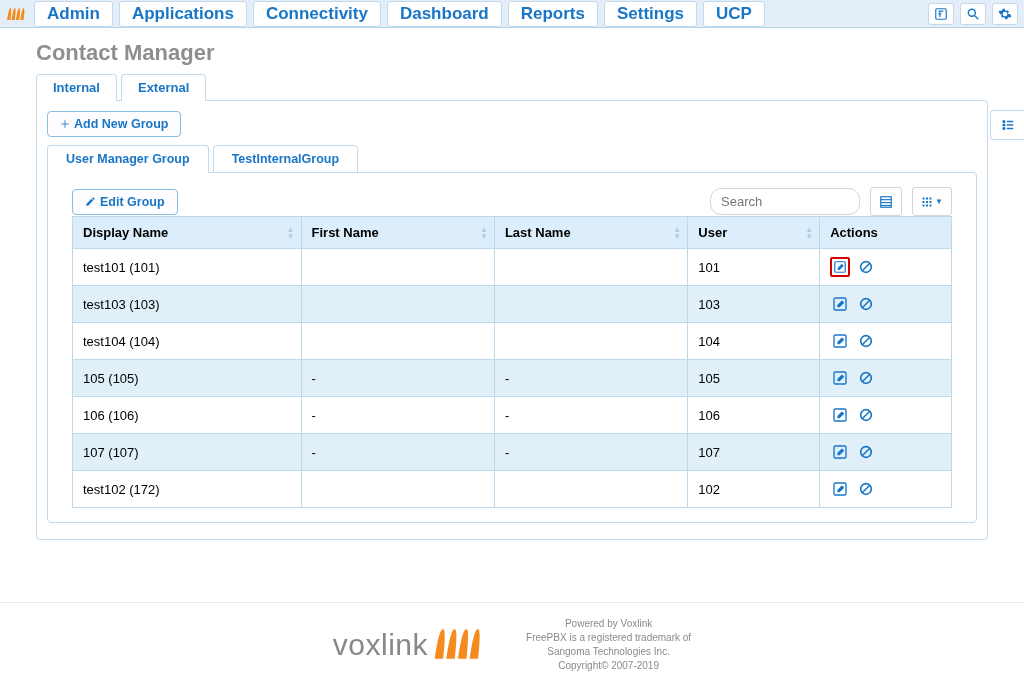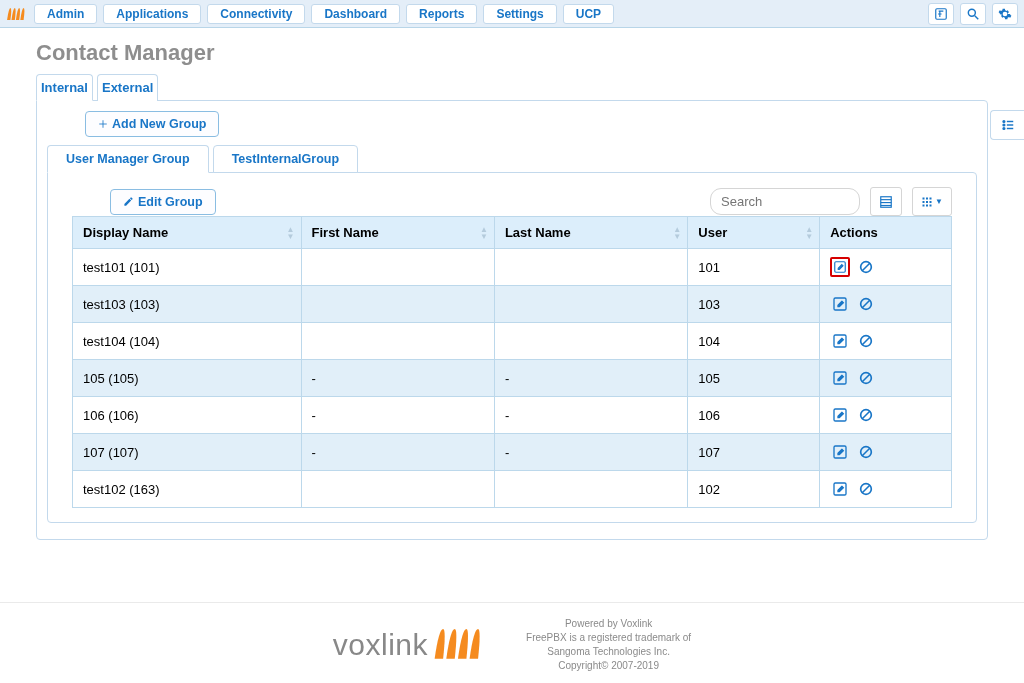--- a/index.html
+++ b/index.html
@@ -22,21 +22,21 @@
 .logo-small { width: 22px; height: 20px; margin-right: 6px; display: flex; align-items: center; }
 .logo-small svg { width: 100%; height: 100%; }
 .menu-items { display: flex; gap: 6px; flex: 1; }
 .menu-item {
   background: #fff;
   border: 1px solid #c3d9ec;
   border-radius: 3px;
   padding: 2px 12px;
   color: #1976c7;
   font-weight: 600;
-  font-size: 12px;
+  font-size: 17px;
   cursor: pointer;
 }
 .menu-right { display: flex; gap: 6px; }
 .icon-btn {
   background: #fff;
   border: 1px solid #c3d9ec;
   border-radius: 3px;
   width: 26px;
   height: 22px;
   display: flex;
@@ -51,21 +51,21 @@
   font-weight: 600;
   font-size: 22px;
   margin-bottom: 8px;
 }
 .tabs-outer { display: flex; gap: 4px; margin-bottom: -1px; }
 .tab {
   background: #fff;
   border: 1px solid #c3d9ec;
   border-bottom: none;
   border-radius: 4px 4px 0 0;
-  padding: 5px 4px;
+  padding: 5px 16px;
   color: #1976c7;
   font-weight: 600;
   font-size: 13px;
   cursor: pointer;
 }
 .tab.inactive { color: #1976c7; }
 .tab.active-outer { border-bottom: 1px solid #fff; z-index: 2; position: relative; }
 .panel {
   border: 1px solid #c3d9ec;
   border-radius: 0 4px 4px 4px;
@@ -77,21 +77,20 @@
   border: 1px solid #8abde2;
   border-radius: 4px;
   padding: 5px 12px;
   color: #1976c7;
   font-weight: 700;
   font-size: 12.5px;
   cursor: pointer;
   display: inline-flex;
   align-items: center;
   gap: 4px;
-  margin-left: 38px;
 }
 .inner-tabs { display: flex; gap: 4px; margin-top: 8px; margin-bottom: -1px; }
 .inner-tab {
   background: #fff;
   border: 1px solid #c3d9ec;
   border-radius: 4px 4px 0 0;
   padding: 6px 18px;
   color: #1976c7;
   font-weight: 700;
   font-size: 12.5px;
@@ -475,21 +474,21 @@
                   <span class="action-icon">
                     <svg width="16" height="16" viewBox="0 0 24 24" fill="none" stroke="#1976c7" stroke-width="2.5">
                       <circle cx="12" cy="12" r="8"></circle>
                       <line x1="6" y1="18" x2="18" y2="6"></line>
                     </svg>
                   </span>
                 </div>
               </td>
             </tr>
             <tr>
-              <td>test102 (163)</td>
+              <td>test102 (172)</td>
               <td></td>
               <td></td>
               <td>102</td>
               <td>
                 <div class="actions-cell">
                   <span class="action-icon">
                     <svg width="16" height="16" viewBox="0 0 24 24" fill="none" stroke="#1976c7" stroke-width="2">
                       <rect x="3" y="3" width="18" height="18" rx="2"></rect>
                       <path d="M15 8l-6 6v2h2l6-6-2-2z" fill="#1976c7"></path>
                     </svg>

